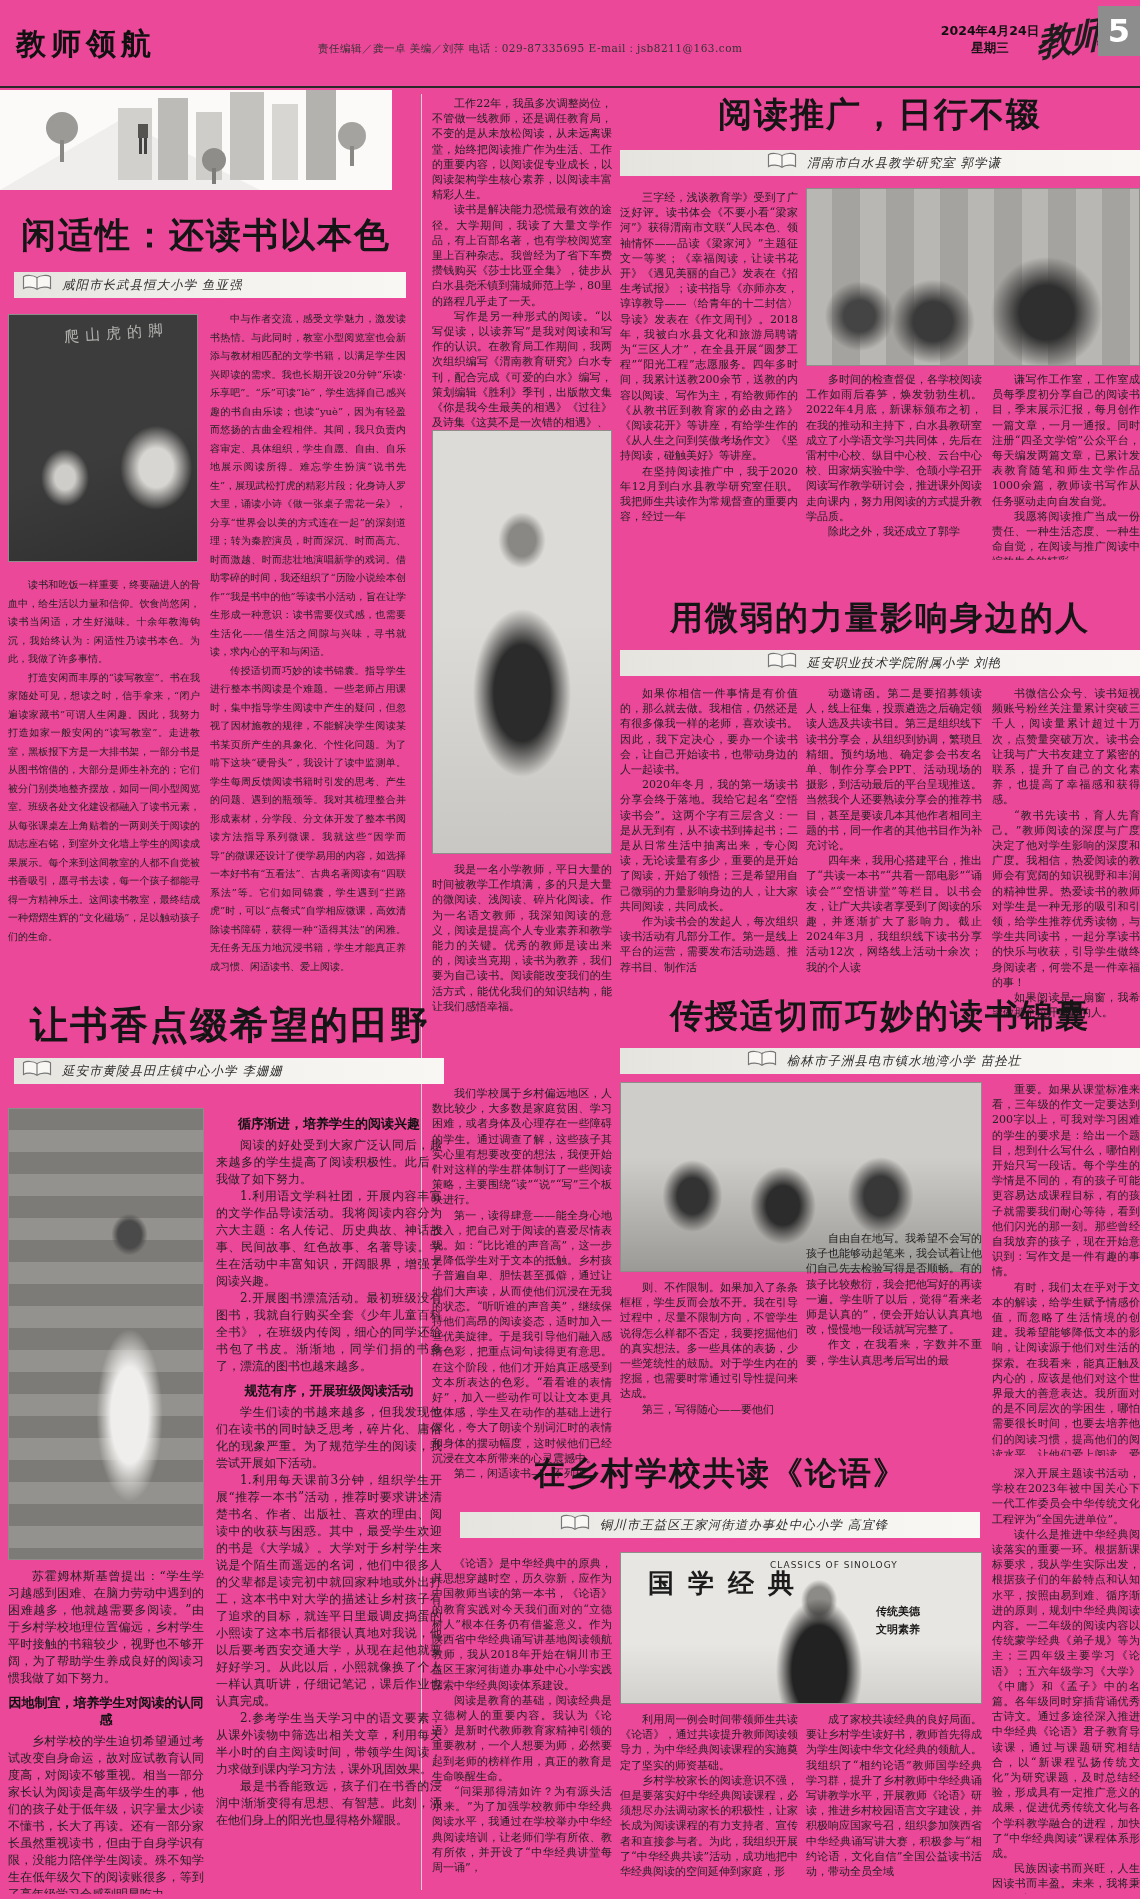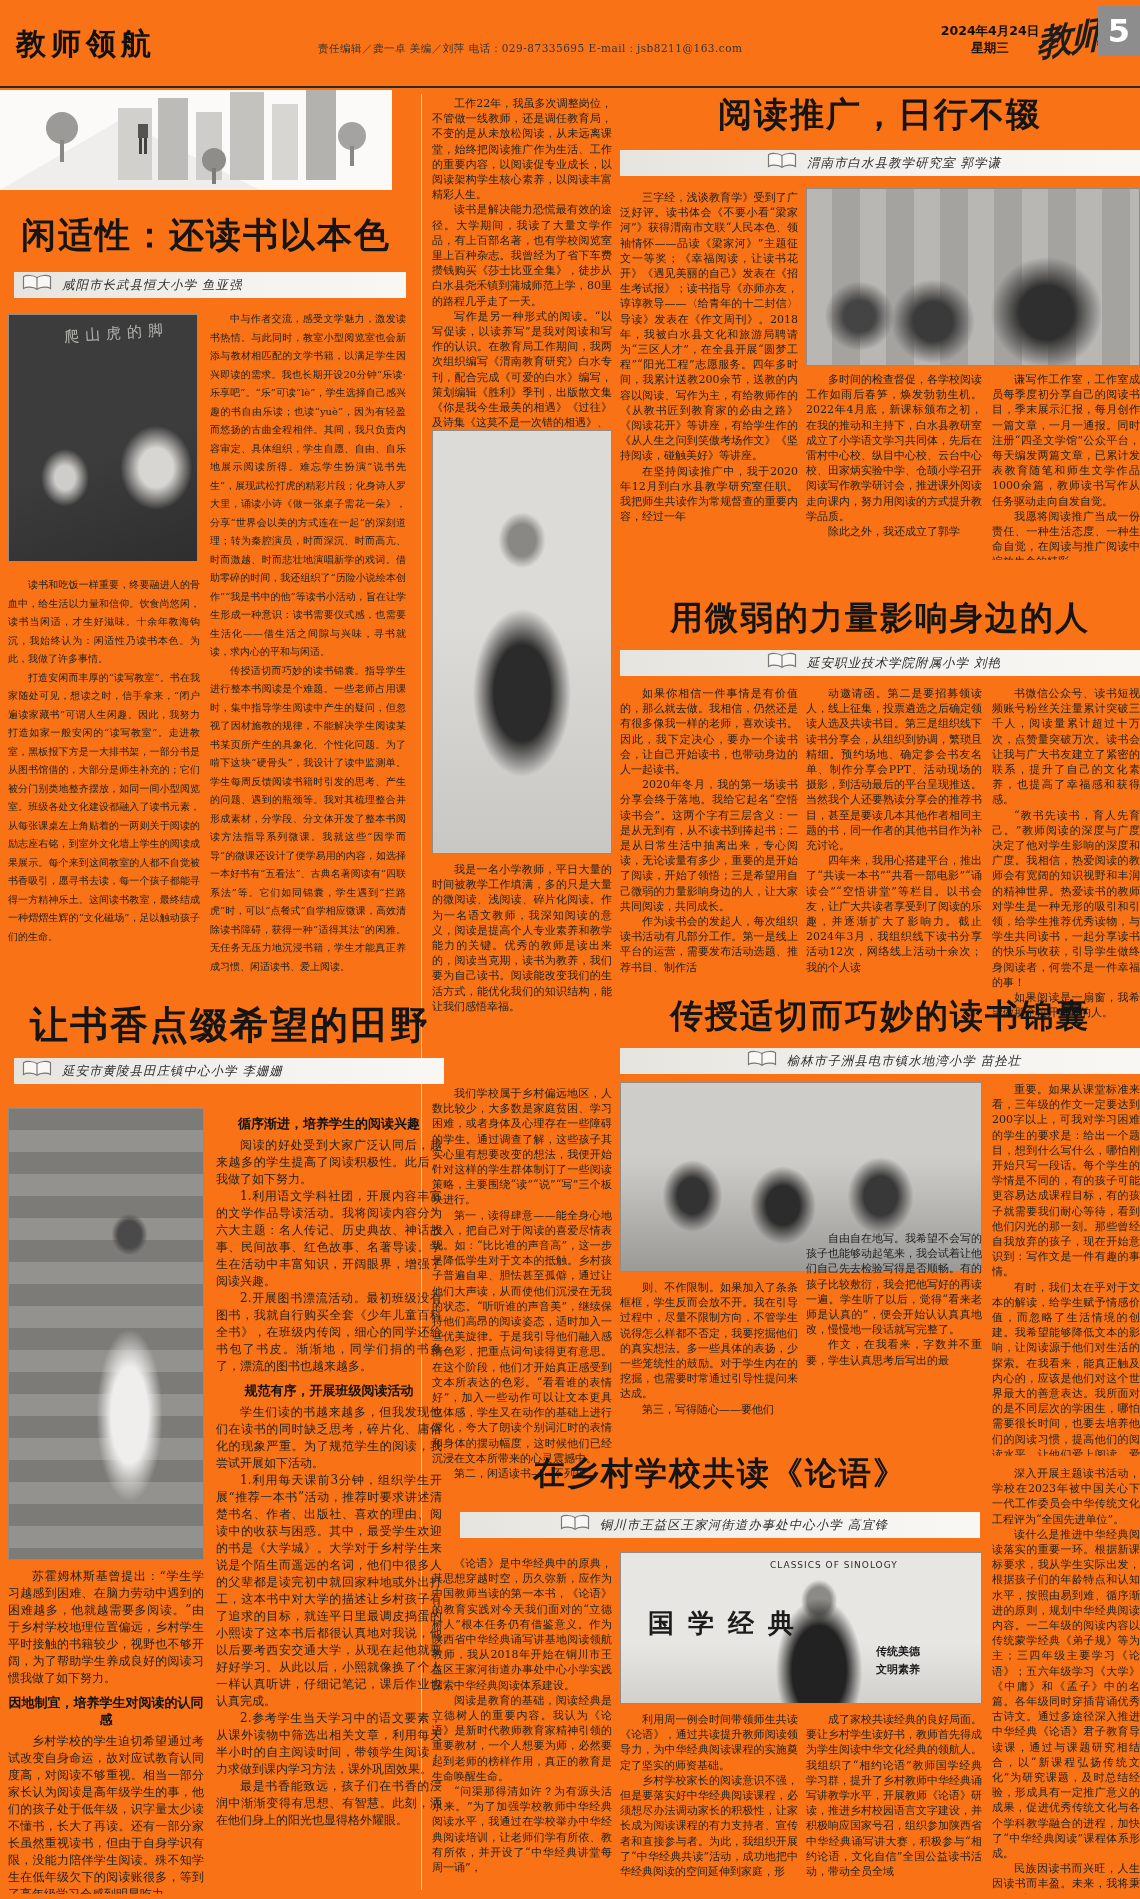--- a/index.html
+++ b/index.html
@@ -1,16 +1,16 @@
 <!DOCTYPE html>
 <html><head>
 <meta charset="utf-8">
 <style>
   html,body{margin:0;padding:0;background:#e8e6e2;}
-  #page{position:relative;width:1140px;height:1899px;margin:0 auto;background:#f97316;
+  #page{position:relative;width:1140px;height:1899px;margin:0 auto;background:#ec4899;
         font-family:"DejaVu Serif","Liberation Serif",serif;color:#222;overflow:hidden;}
   .abs{position:absolute;}
   
   .section-title{font-family:"DejaVu Sans","Liberation Sans",sans-serif;font-weight:900;
                  font-size:30px;letter-spacing:5px;color:#111;}
   .editor-line{font-size:10.5px;color:#333;letter-spacing:0.5px;}
   .date-block{font-size:12.5px;font-weight:bold;text-align:center;line-height:17px;color:#111;
               font-family:"DejaVu Sans","Liberation Sans",sans-serif;}
   .masthead-logo{font-family:"DejaVu Serif","Liberation Serif",serif;font-style:italic;font-weight:bold;
                  font-size:36px;color:#1d1d1d;transform:rotate(-9deg) skewX(-8deg);letter-spacing:-2px;}
@@ -56,21 +56,21 @@
      repeating-linear-gradient(180deg,#7d7b77 0 22px,#94928e 22px 44px);}
   .ph-kids{background:
      radial-gradient(50px 60px at 20% 60%,#333 0 30%,transparent 60%),
      radial-gradient(55px 65px at 45% 65%,#2c2c2c 0 30%,transparent 60%),
      radial-gradient(55px 65px at 72% 60%,#383838 0 30%,transparent 60%),
      linear-gradient(180deg,#cfcdc9 0 40%,#9b9995 100%);}
   .ph-scholar{background:
      radial-gradient(60px 100px at 55% 78%,#222 0 45%,transparent 72%),
      radial-gradient(26px 30px at 55% 32%,#8d8b87 0 45%,transparent 70%),
      linear-gradient(180deg,#e8e6e2 0 60%,#d2d0cc 100%);}
-  .backdrop-cn{position:absolute;font-weight:bold;color:#1c1c1c;font-family:Liberation Serif, serif;margin-top:40px;}
+  .backdrop-cn{position:absolute;font-weight:bold;color:#1c1c1c;font-family:Liberation Serif, serif;}
   .backdrop-en{position:absolute;color:#2a2a2a;font-family:"DejaVu Sans",sans-serif;letter-spacing:1px;}
   
   .illu{background:#fbfaf8;}
 </style>
 </head>
 <body>
 
 <div id="page">
 
   <div class="abs section-title" style="left:16px;top:24px;">教师领航</div>

